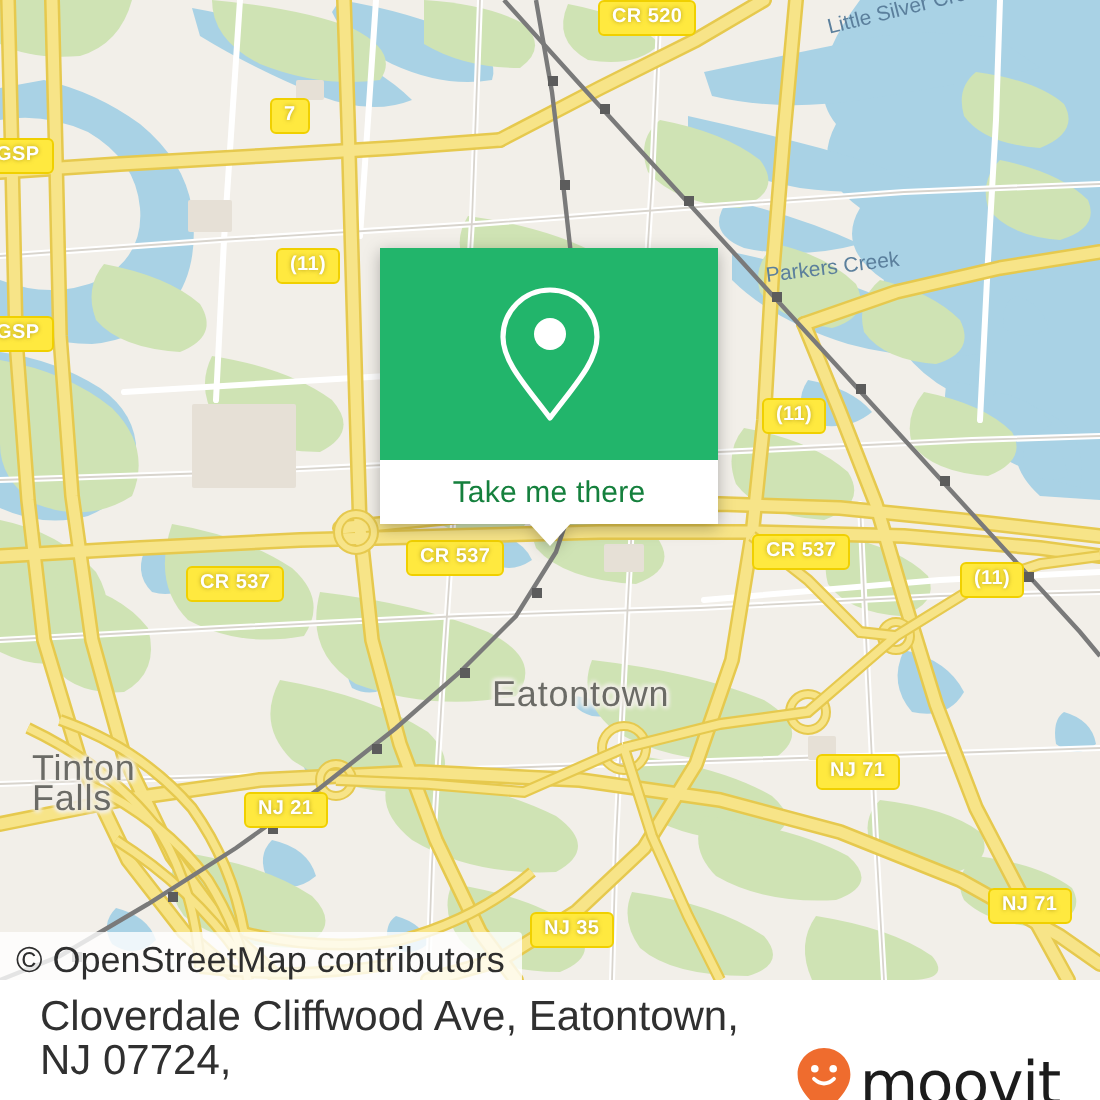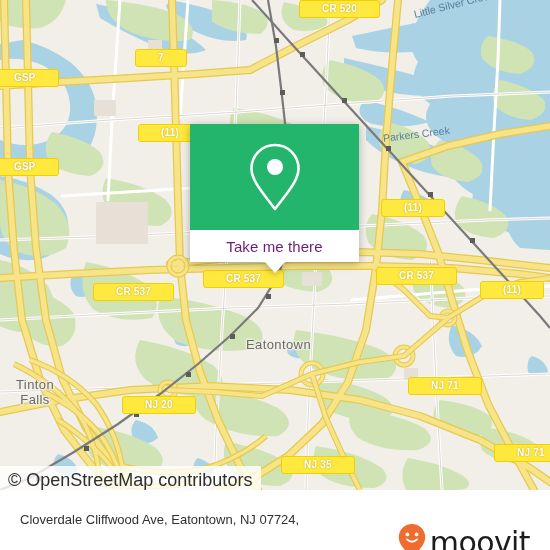--- a/index.html
+++ b/index.html
@@ -20,38 +20,38 @@
     position:absolute;
     box-sizing:border-box;
     background:#ffe93f;
     border:1.5px solid #f0d000;
     border-radius:3px;
     color:#ffffff;
     font-size:10px;
     font-weight:bold;
     letter-spacing:.2px;
     line-height:12px;
-    padding:2px 22px;
+    padding:2px 6px;
     white-space:nowrap;
     text-shadow:0 0 2px rgba(120,100,0,.55);
     font-family:"Liberation Sans",sans-serif;
   }
 
   .place-label{
     position:absolute;
     color:#6b6b66;
-    font-size:13px;
+    font-size:18px;
     font-family:"Liberation Sans",sans-serif;
     white-space:nowrap;
     letter-spacing:.4px;
     text-shadow:
       1px 0 2px #f2efe9,-1px 0 2px #f2efe9,0 1px 2px #f2efe9,0 -1px 2px #f2efe9,
       1px 1px 2px #f2efe9,-1px -1px 2px #f2efe9;
   }
-  .place-label.two{line-height:15px;text-align:center;}
+  .place-label.two{line-height:15px;text-align:left;}
 
   .water-label{
     position:absolute;
     color:#5b7f9c;
     font-size:10.5px;
     font-family:"Liberation Sans",sans-serif;
     white-space:nowrap;
   }
 
   
@@ -63,21 +63,21 @@
     height:106px;width:100%;
     background:#22b56b;
     display:flex;align-items:center;justify-content:center;
   }
   .popup-body{
     background:#ffffff;
     height:32px;
     display:flex;align-items:center;justify-content:center;
   }
   .popup-label{
-    color:#701a75;font-size:15px;letter-spacing:.1px;
+    color:#15803d;font-size:15px;letter-spacing:.1px;
     font-family:"Liberation Sans",sans-serif;
   }
   .popup-tail{
     position:absolute;left:50%;transform:translateX(-50%);
     bottom:-11px;width:0;height:0;
     border-left:11px solid transparent;
     border-right:11px solid transparent;
     border-top:12px solid #ffffff;
   }
   .pin-icon svg{display:block;}
@@ -99,21 +99,21 @@
     position:absolute;left:0;top:490px;width:550px;height:60px;
     background:#ffffff;
     display:flex;align-items:center;
     box-sizing:border-box;
     padding:0 14px 0 20px;
     overflow:hidden;
   }
   .footer-text{
     flex:1 1 auto;
     color:#303030;
-    font-size:13px;
+    font-size:21px;
     line-height:22px;
     font-family:"Liberation Sans",sans-serif;
   }
   .footer-text .l2{display:block;}
   .brand{
     flex:0 0 auto;display:flex;align-items:center;gap:4px;
     padding-right:6px;
     margin-top:46px;
   }
   .brand-word{
@@ -350,23 +350,23 @@
     <div class="shield" style="left:135px;top:49px;">7</div>
     <div class="shield" style="left:-9px;top:69px;">GSP</div>
     <div class="shield" style="left:138px;top:124px;">(11)</div>
     <div class="shield" style="left:-9px;top:158px;">GSP</div>
     <div class="shield" style="left:381px;top:199px;">(11)</div>
     <div class="shield" style="left:203px;top:270px;">CR 537</div>
     <div class="shield" style="left:376px;top:267px;">CR 537</div>
     <div class="shield" style="left:93px;top:283px;">CR 537</div>
     <div class="shield" style="left:480px;top:281px;">(11)</div>
     <div class="shield" style="left:408px;top:377px;">NJ 71</div>
-    <div class="shield" style="left:122px;top:396px;">NJ 20</div>
+    <div class="shield" style="left:122px;top:396px;">NJ 21</div>
     <div class="shield" style="left:494px;top:444px;">NJ 71</div>
-    <div class="shield" style="left:281px;top:456px;">NJ 35</div>
+    <div class="shield" style="left:265px;top:456px;">NJ 35</div>
 
     <div class="water-label" style="left:414px;top:8px;transform:rotate(-14deg);transform-origin:left center;">Little Silver Creek</div>
     <div class="water-label" style="left:383px;top:132px;transform:rotate(-7deg);transform-origin:left center;">Parkers Creek</div>
 
     <div class="place-label" style="left:246px;top:337px;">Eatontown</div>
     <div class="place-label two" style="left:16px;top:377px;">Tinton<br>Falls</div>
 
     <div class="popup">
       <div class="popup-head">
         <span class="pin-icon">

